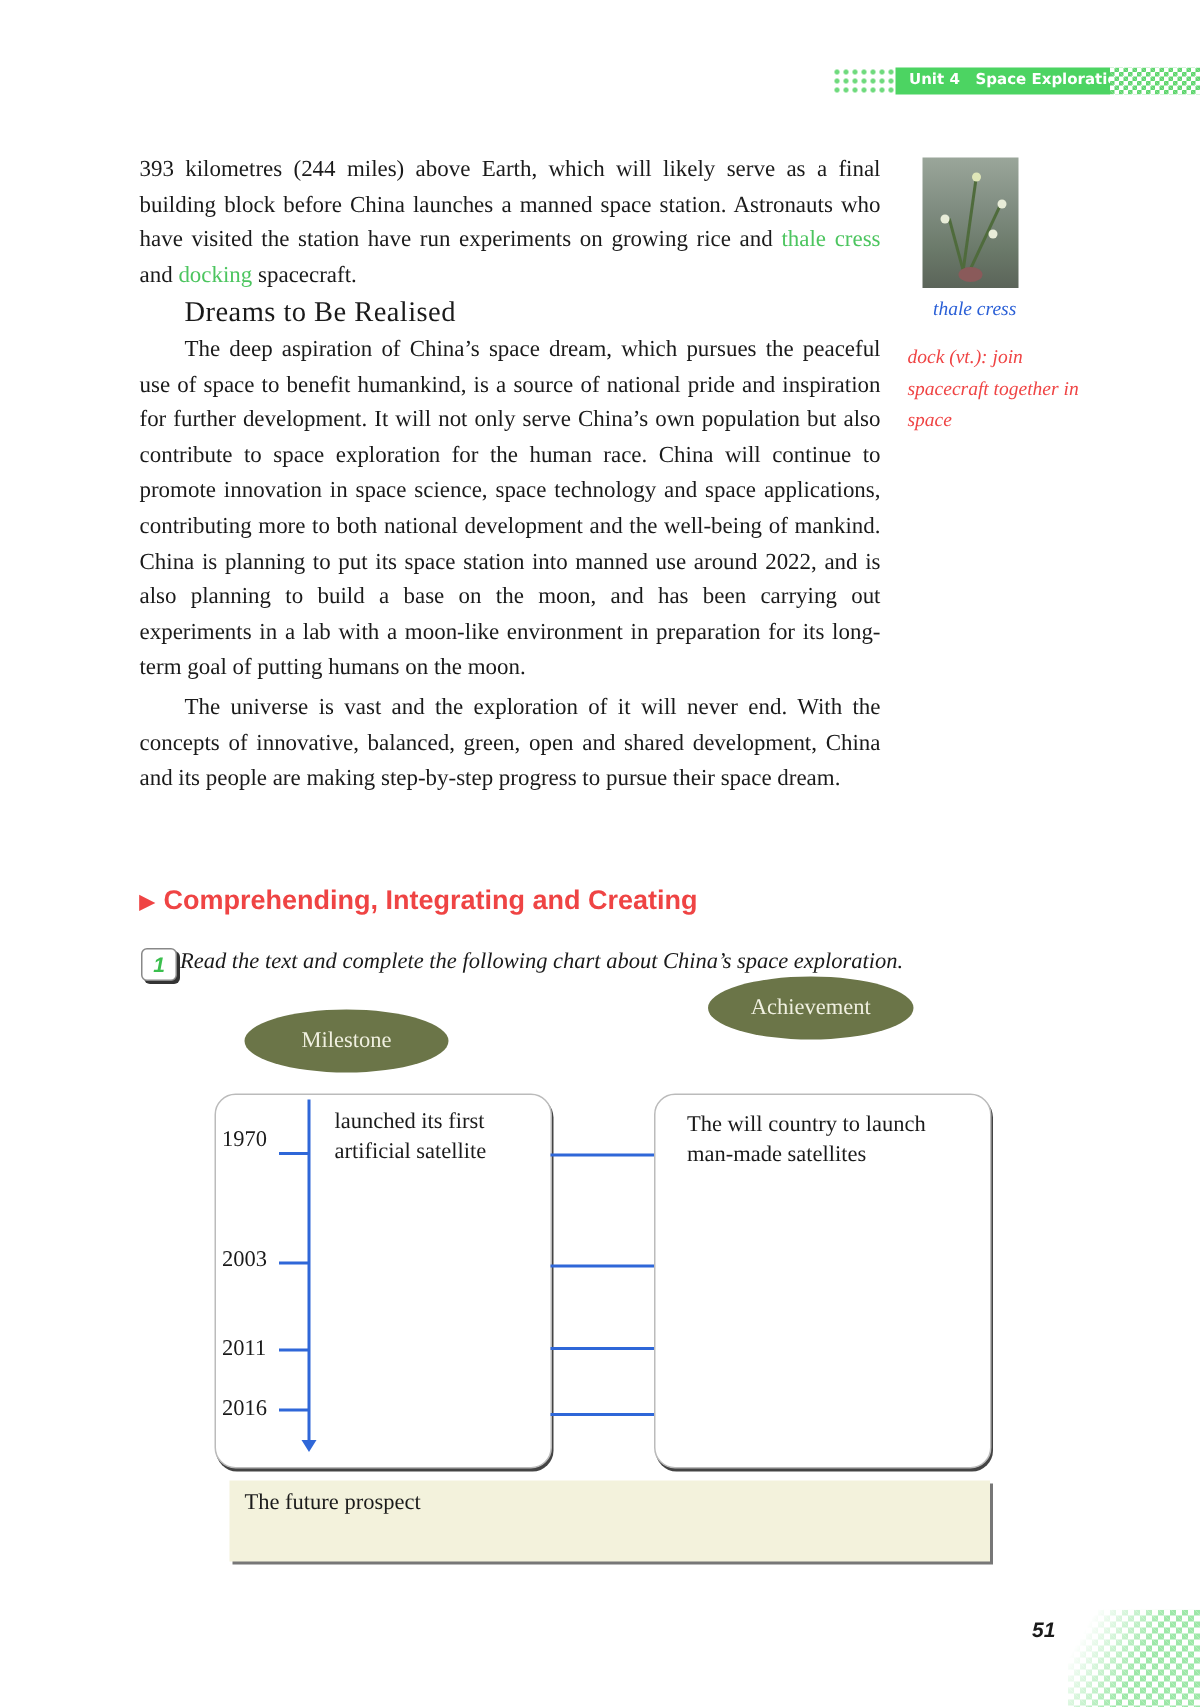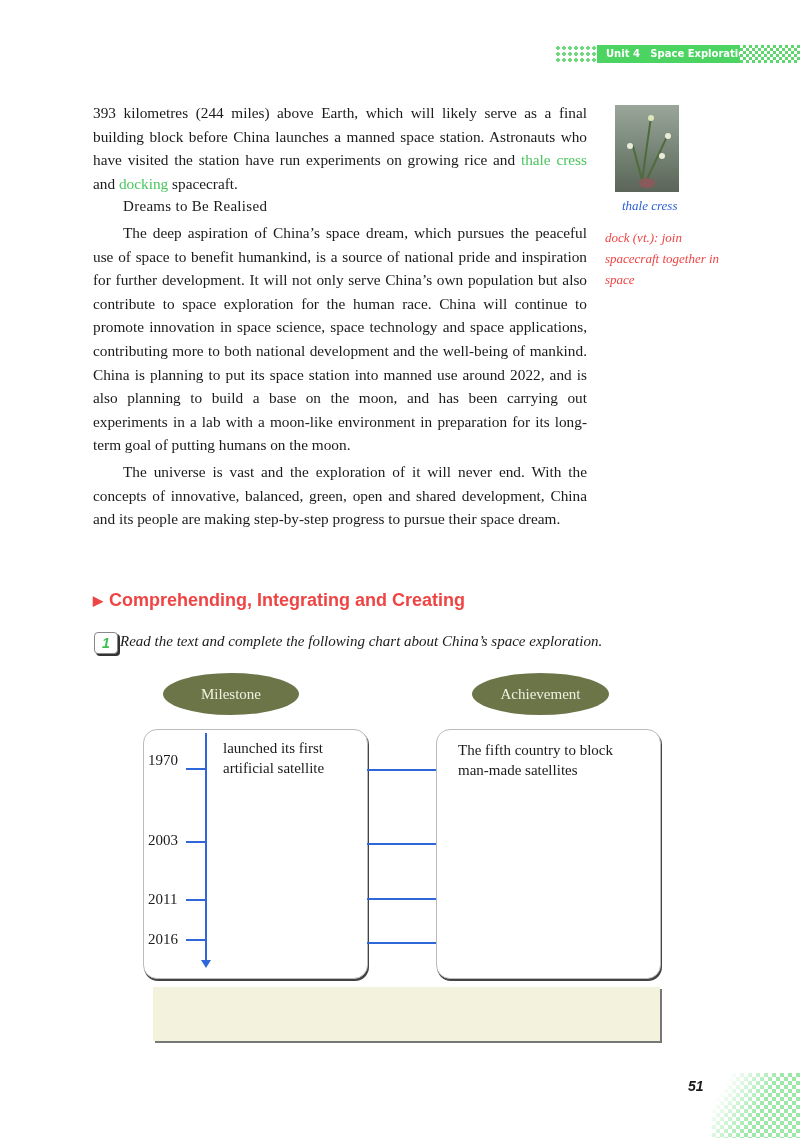--- a/index.html
+++ b/index.html
@@ -16,21 +16,21 @@
       linear-gradient(45deg, #5fd66e 25%, transparent 25%, transparent 75%, #5fd66e 75%) 0 0/6px 6px,
       linear-gradient(45deg, #5fd66e 25%, transparent 25%, transparent 75%, #5fd66e 75%) 3px 3px/6px 6px; }
   .hdr-bar { position:absolute; left:597px; top:45px; width:143px; height:18px; background:#4cd462;
     color:#fff; font-family:"DejaVu Sans", sans-serif; font-size:10px; font-weight:bold;
     line-height:18px; padding-left:9px; box-sizing:border-box; white-space:pre; }
 
   
   .para { position:absolute; left:93px; width:494px; font-size:15.3px; line-height:23.6px; text-align:justify; }
   .para .ind { display:inline-block; width:30px; }
   .green { color:#4cc55f; }
-  .subhead { position:absolute; left:123px; top:198px; font-size:15px; letter-spacing:0.3px;font-family:Liberation Serif, serif; }
+  .subhead { position:absolute; left:123px; top:198px; font-size:19px; letter-spacing:0.3px;font-family:Liberation Serif, serif; }
 
   
   .photo { position:absolute; left:615px; top:105px; width:64px; height:87px;
     background: linear-gradient(180deg,#9aa69a 0%, #7f8c80 40%, #6b7a6a 70%, #5b6459 100%); overflow:hidden; }
   .photo .stem { position:absolute; width:2px; background:#4f6b3c; }
   .photo .flower { position:absolute; width:6px; height:6px; border-radius:50%; background:#e8ecd8; }
   .photo .root { position:absolute; left:24px; bottom:4px; width:16px; height:10px; border-radius:50%; background:#8a5a5a; }
   .gloss-caption { position:absolute; left:622px; top:198px; font-style:italic; color:#2a5fd6; font-size:13px; }
   .gloss-def { position:absolute; left:605px; top:227px; width:120px; font-style:italic; color:#ef4444;
     font-size:13px; line-height:21px; }
@@ -42,21 +42,21 @@
 
   .task-num { position:absolute; left:94px; top:632px; width:22px; height:20px; border:1px solid #888;
     border-radius:4px; background:#fff; box-shadow:2px 2px 0 #333; text-align:center;
     color:#3bbf4e; font-weight:bold; font-style:italic; font-family:"Liberation Sans", sans-serif; font-size:14px; line-height:20px; }
   .task-text { position:absolute; left:120px; top:633px; font-style:italic; font-size:15px; }
 
   
   .oval { position:absolute; height:42px; border-radius:50%; background:#6b7548; color:#f0f0e0;
     text-align:center; line-height:42px; font-size:15px; }
   .oval.m { left:163px; top:673px; width:136px; }
-  .oval.a { left:472px; top:673px; width:137px; }
+  .oval.a { left:472px; top:651px; width:137px; }
   .box { position:absolute; border:1.5px solid #bbb; border-radius:14px; background:#fff;
     box-shadow: 1px 2px 0 #444; }
   .box.m { left:143px; top:729px; width:223px; height:248px; }
   .box.a { left:436px; top:729px; width:223px; height:248px; }
   .vline { position:absolute; left:205px; top:733px; width:1.5px; height:228px; background:#2f67d8; }
   .arrow { position:absolute; left:201px; top:960px; width:0; height:0; border-left:5px solid transparent;
     border-right:5px solid transparent; border-top:8px solid #2f67d8; }
   .year { position:absolute; left:148px; font-size:15px; }
   .tick { position:absolute; left:186px; width:20px; height:1.5px; background:#2f67d8; }
   .conn { position:absolute; left:367px; width:69px; height:1.5px; background:#2f67d8; }
@@ -121,24 +121,25 @@
 <div class="year" style="top:752px;">1970</div>
 <div class="tick" style="top:768px;"></div>
 <div class="year" style="top:832px;">2003</div>
 <div class="tick" style="top:841px;"></div>
 <div class="year" style="top:891px;">2011</div>
 <div class="tick" style="top:899px;"></div>
 <div class="year" style="top:931px;">2016</div>
 <div class="tick" style="top:939px;"></div>
 
 <div class="ms-text" style="width:120px;">launched its first artificial satellite</div>
-<div class="ach-text" style="width:185px;">The fifth country to block man-made satellites</div>
+<div class="ach-text" style="width:185px;">The will country to launch man-made satellites</div>
 
 <div class="conn" style="top:769px;"></div>
 <div class="conn" style="top:843px;"></div>
 <div class="conn" style="top:898px;"></div>
 <div class="conn" style="top:942px;"></div>
 
 <div class="future">
+  <div>The future prospect</div>
 </div>
 
 <div class="pgnum">51</div>
 <div class="foot-pix"></div>
 
 </body></html>

